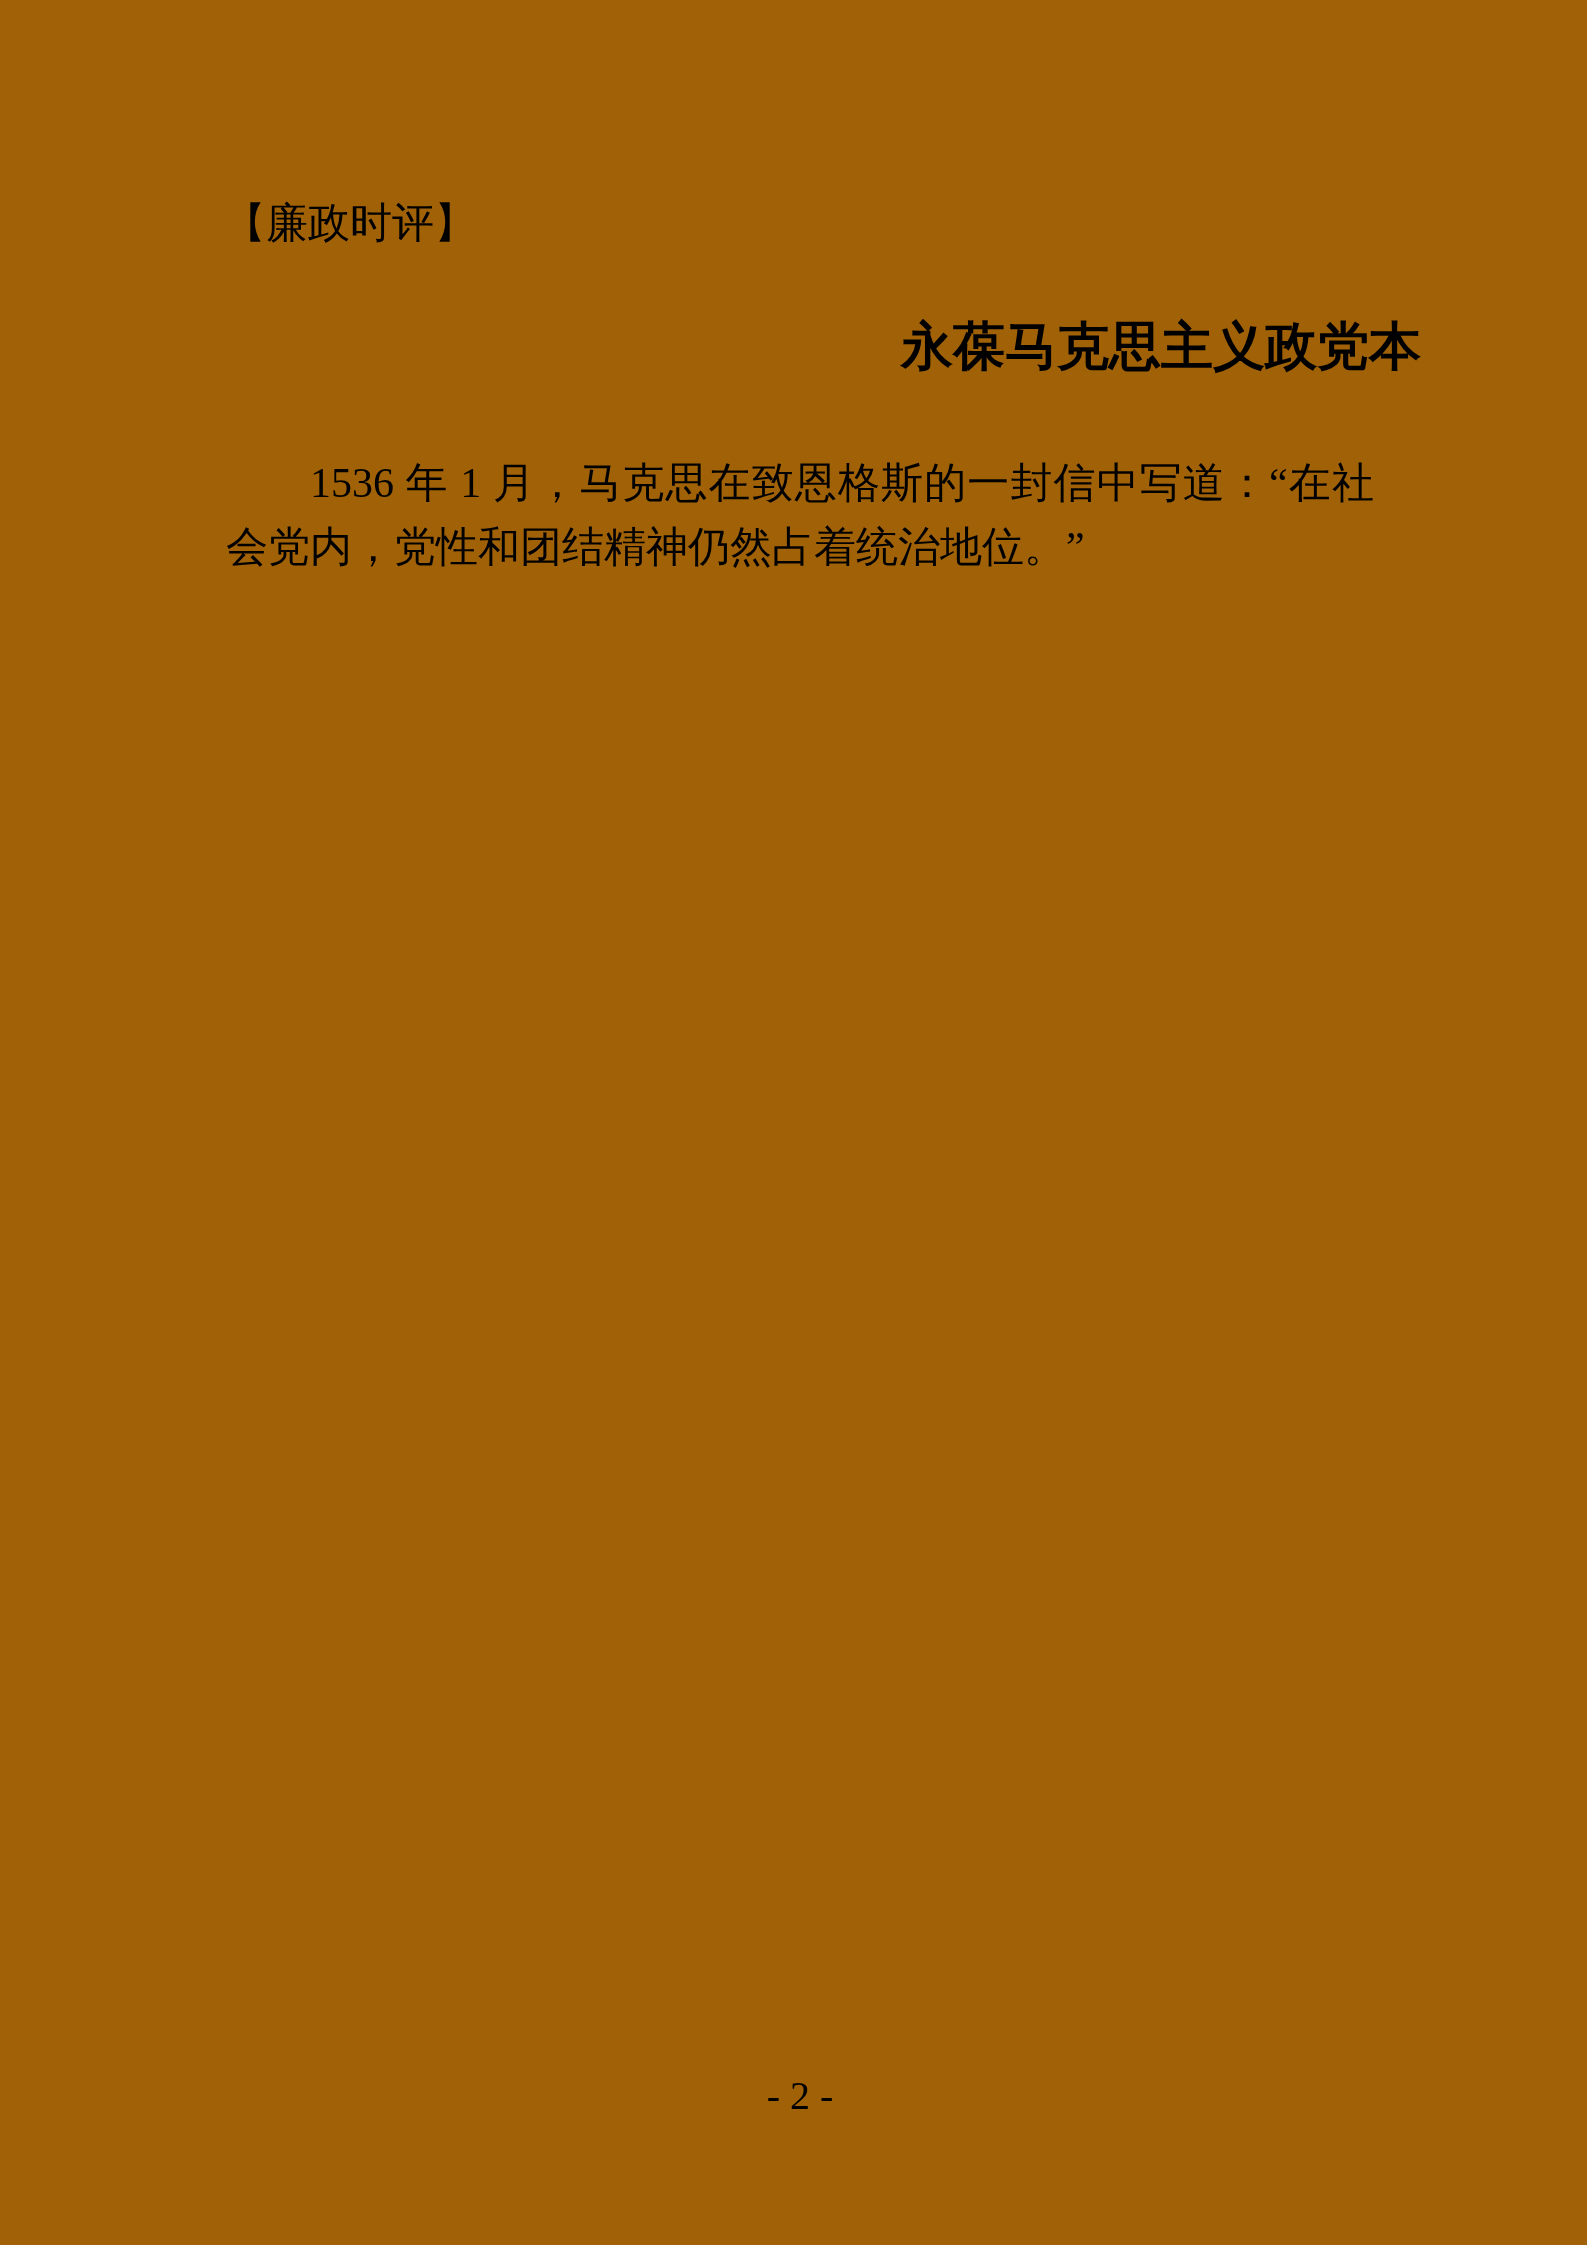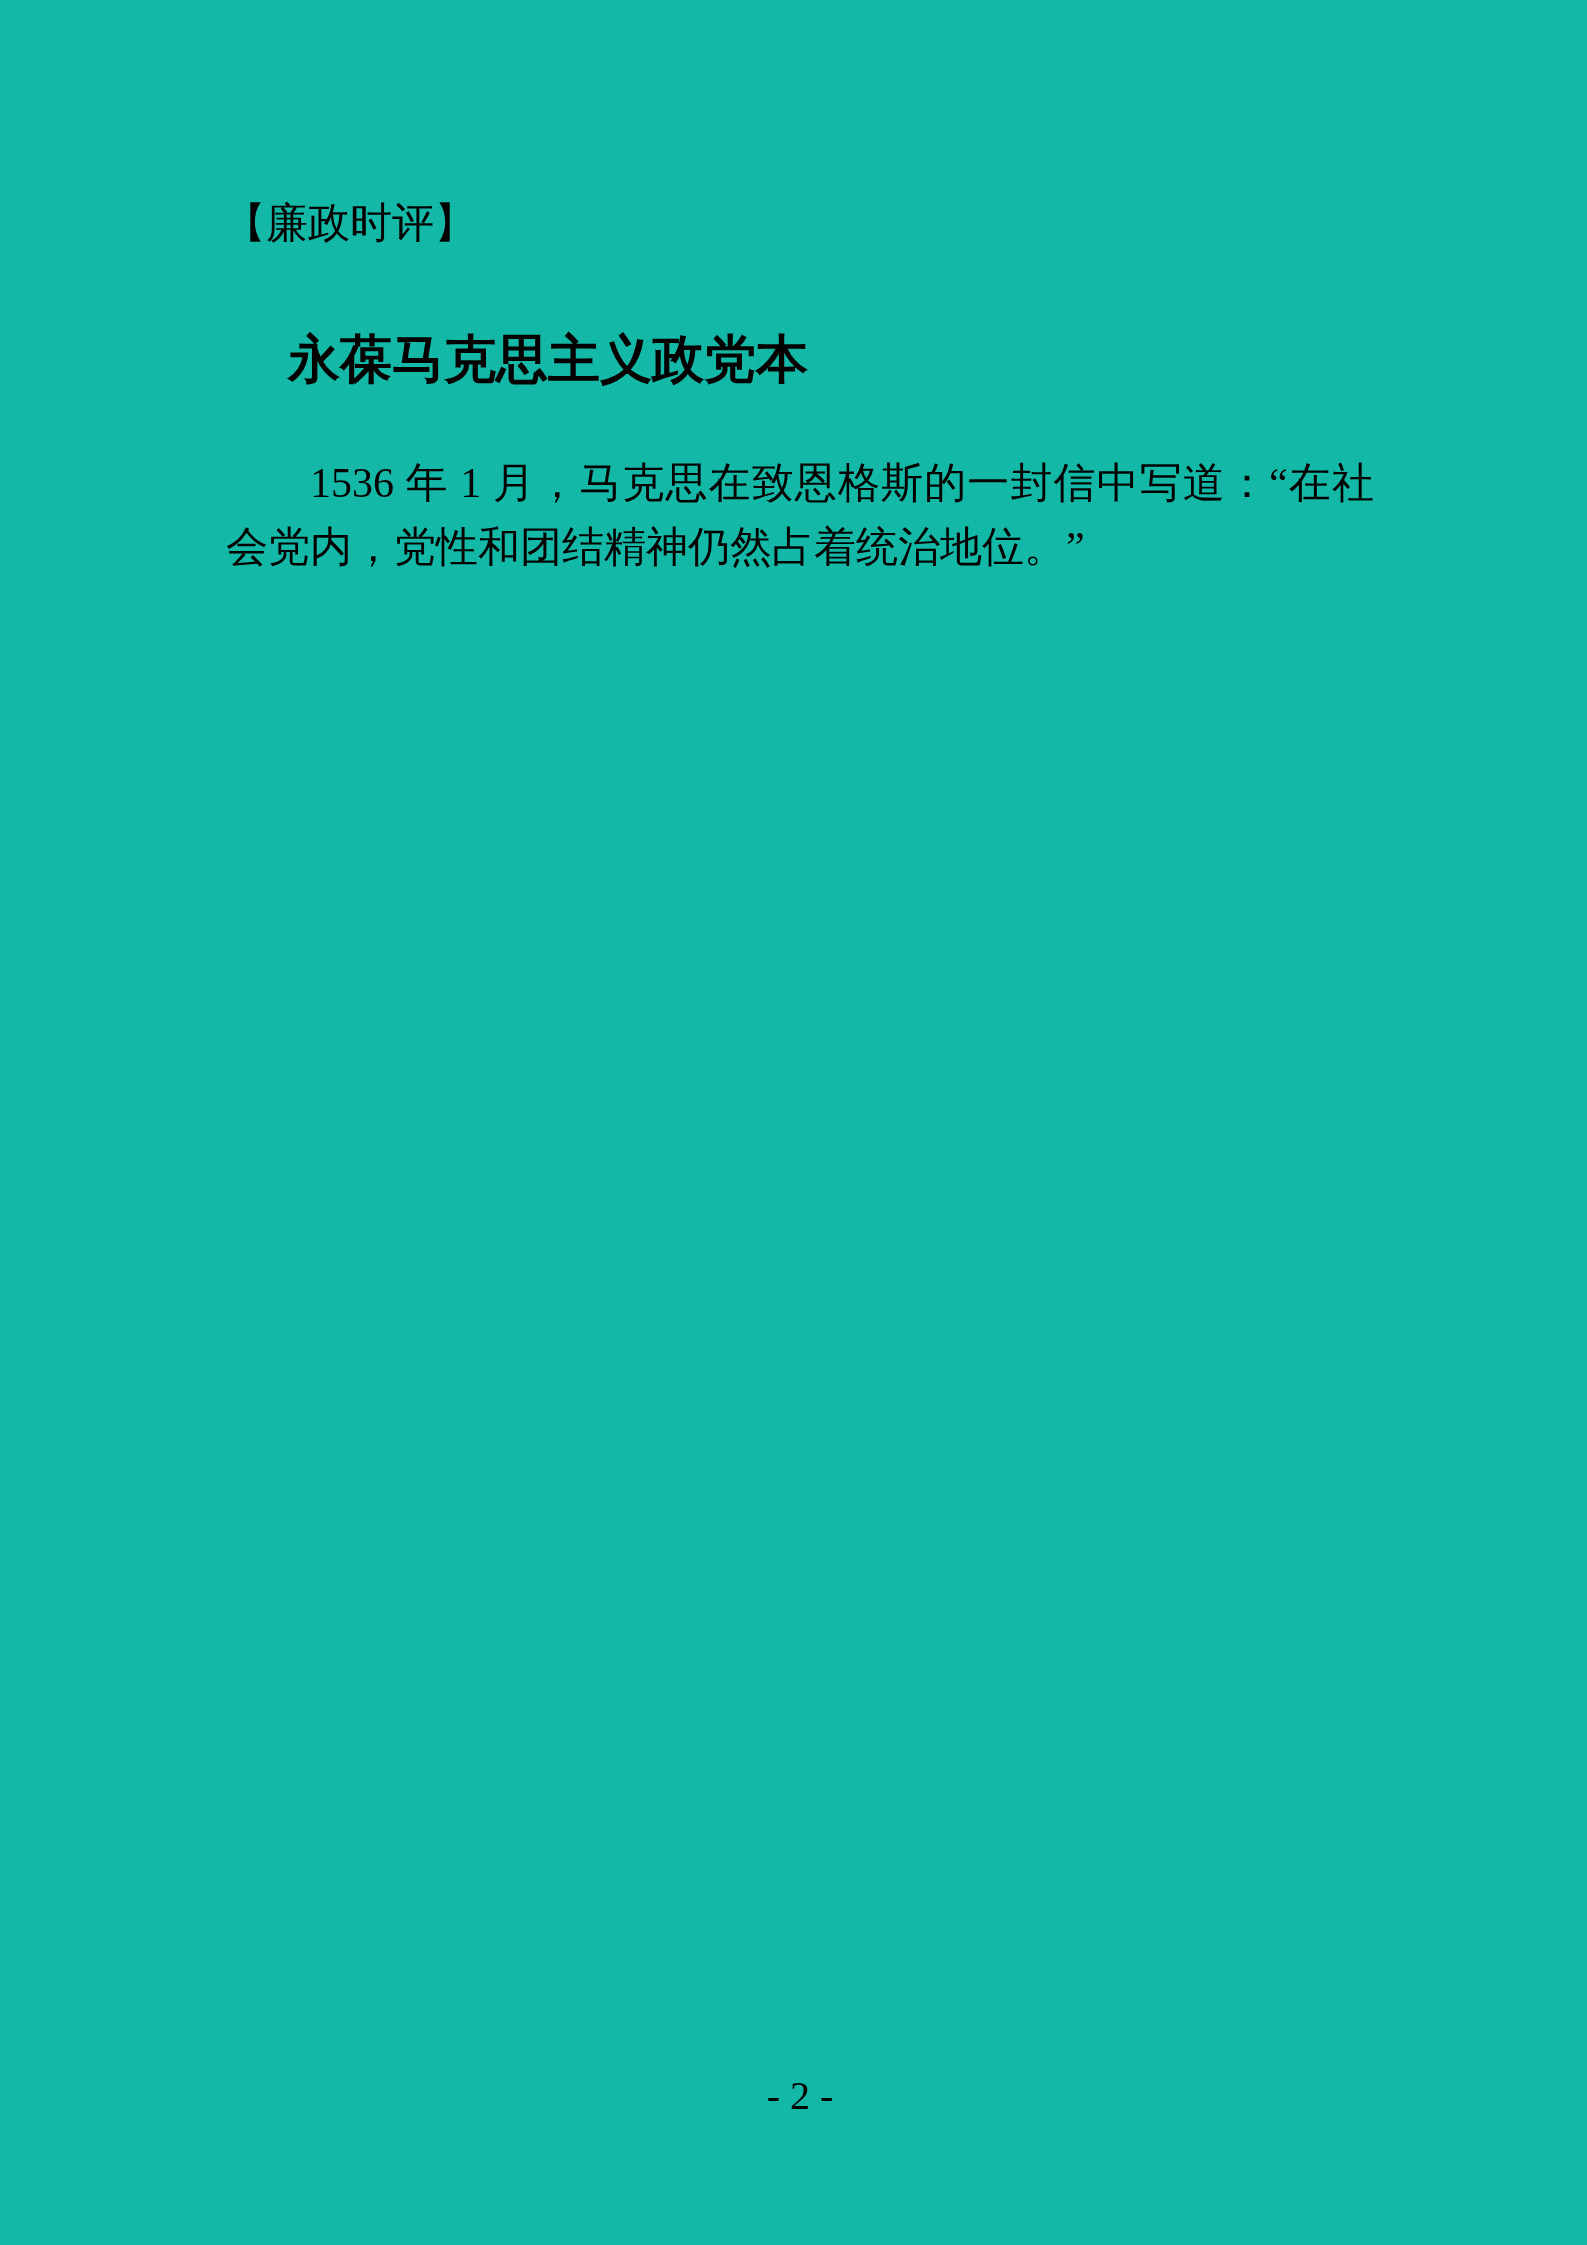--- a/index.html
+++ b/index.html
@@ -4,41 +4,41 @@
 <style>
   html, body {
     margin: 0;
     padding: 0;
     background: #ffffff;
   }
   .page {
     position: relative;
     width: 1587px;
     height: 2245px;
-    background: #14b8a6;
+    background: #a16207;
     color: #000000;
     font-family: "Liberation Serif", "DejaVu Serif", serif;
     overflow: hidden;
   }
   .category {
     position: absolute;
     left: 224px;
     top: 198px;
     font-size: 42px;
     line-height: 1.2;
     letter-spacing: 0;
     white-space: nowrap;
   }
   .title {
     position: absolute;
     left: 275px;
     top: 316px;
     width: 1146px;
-    margin: 13px;
-    text-align: left;
+    margin: 0;
+    text-align: right;
     font-size: 52px;
     font-weight: bold;
     line-height: 1.2;
     white-space: nowrap;
   }
   .body-text {
     position: absolute;
     left: 226px;
     top: 452px;
     width: 1148px;

